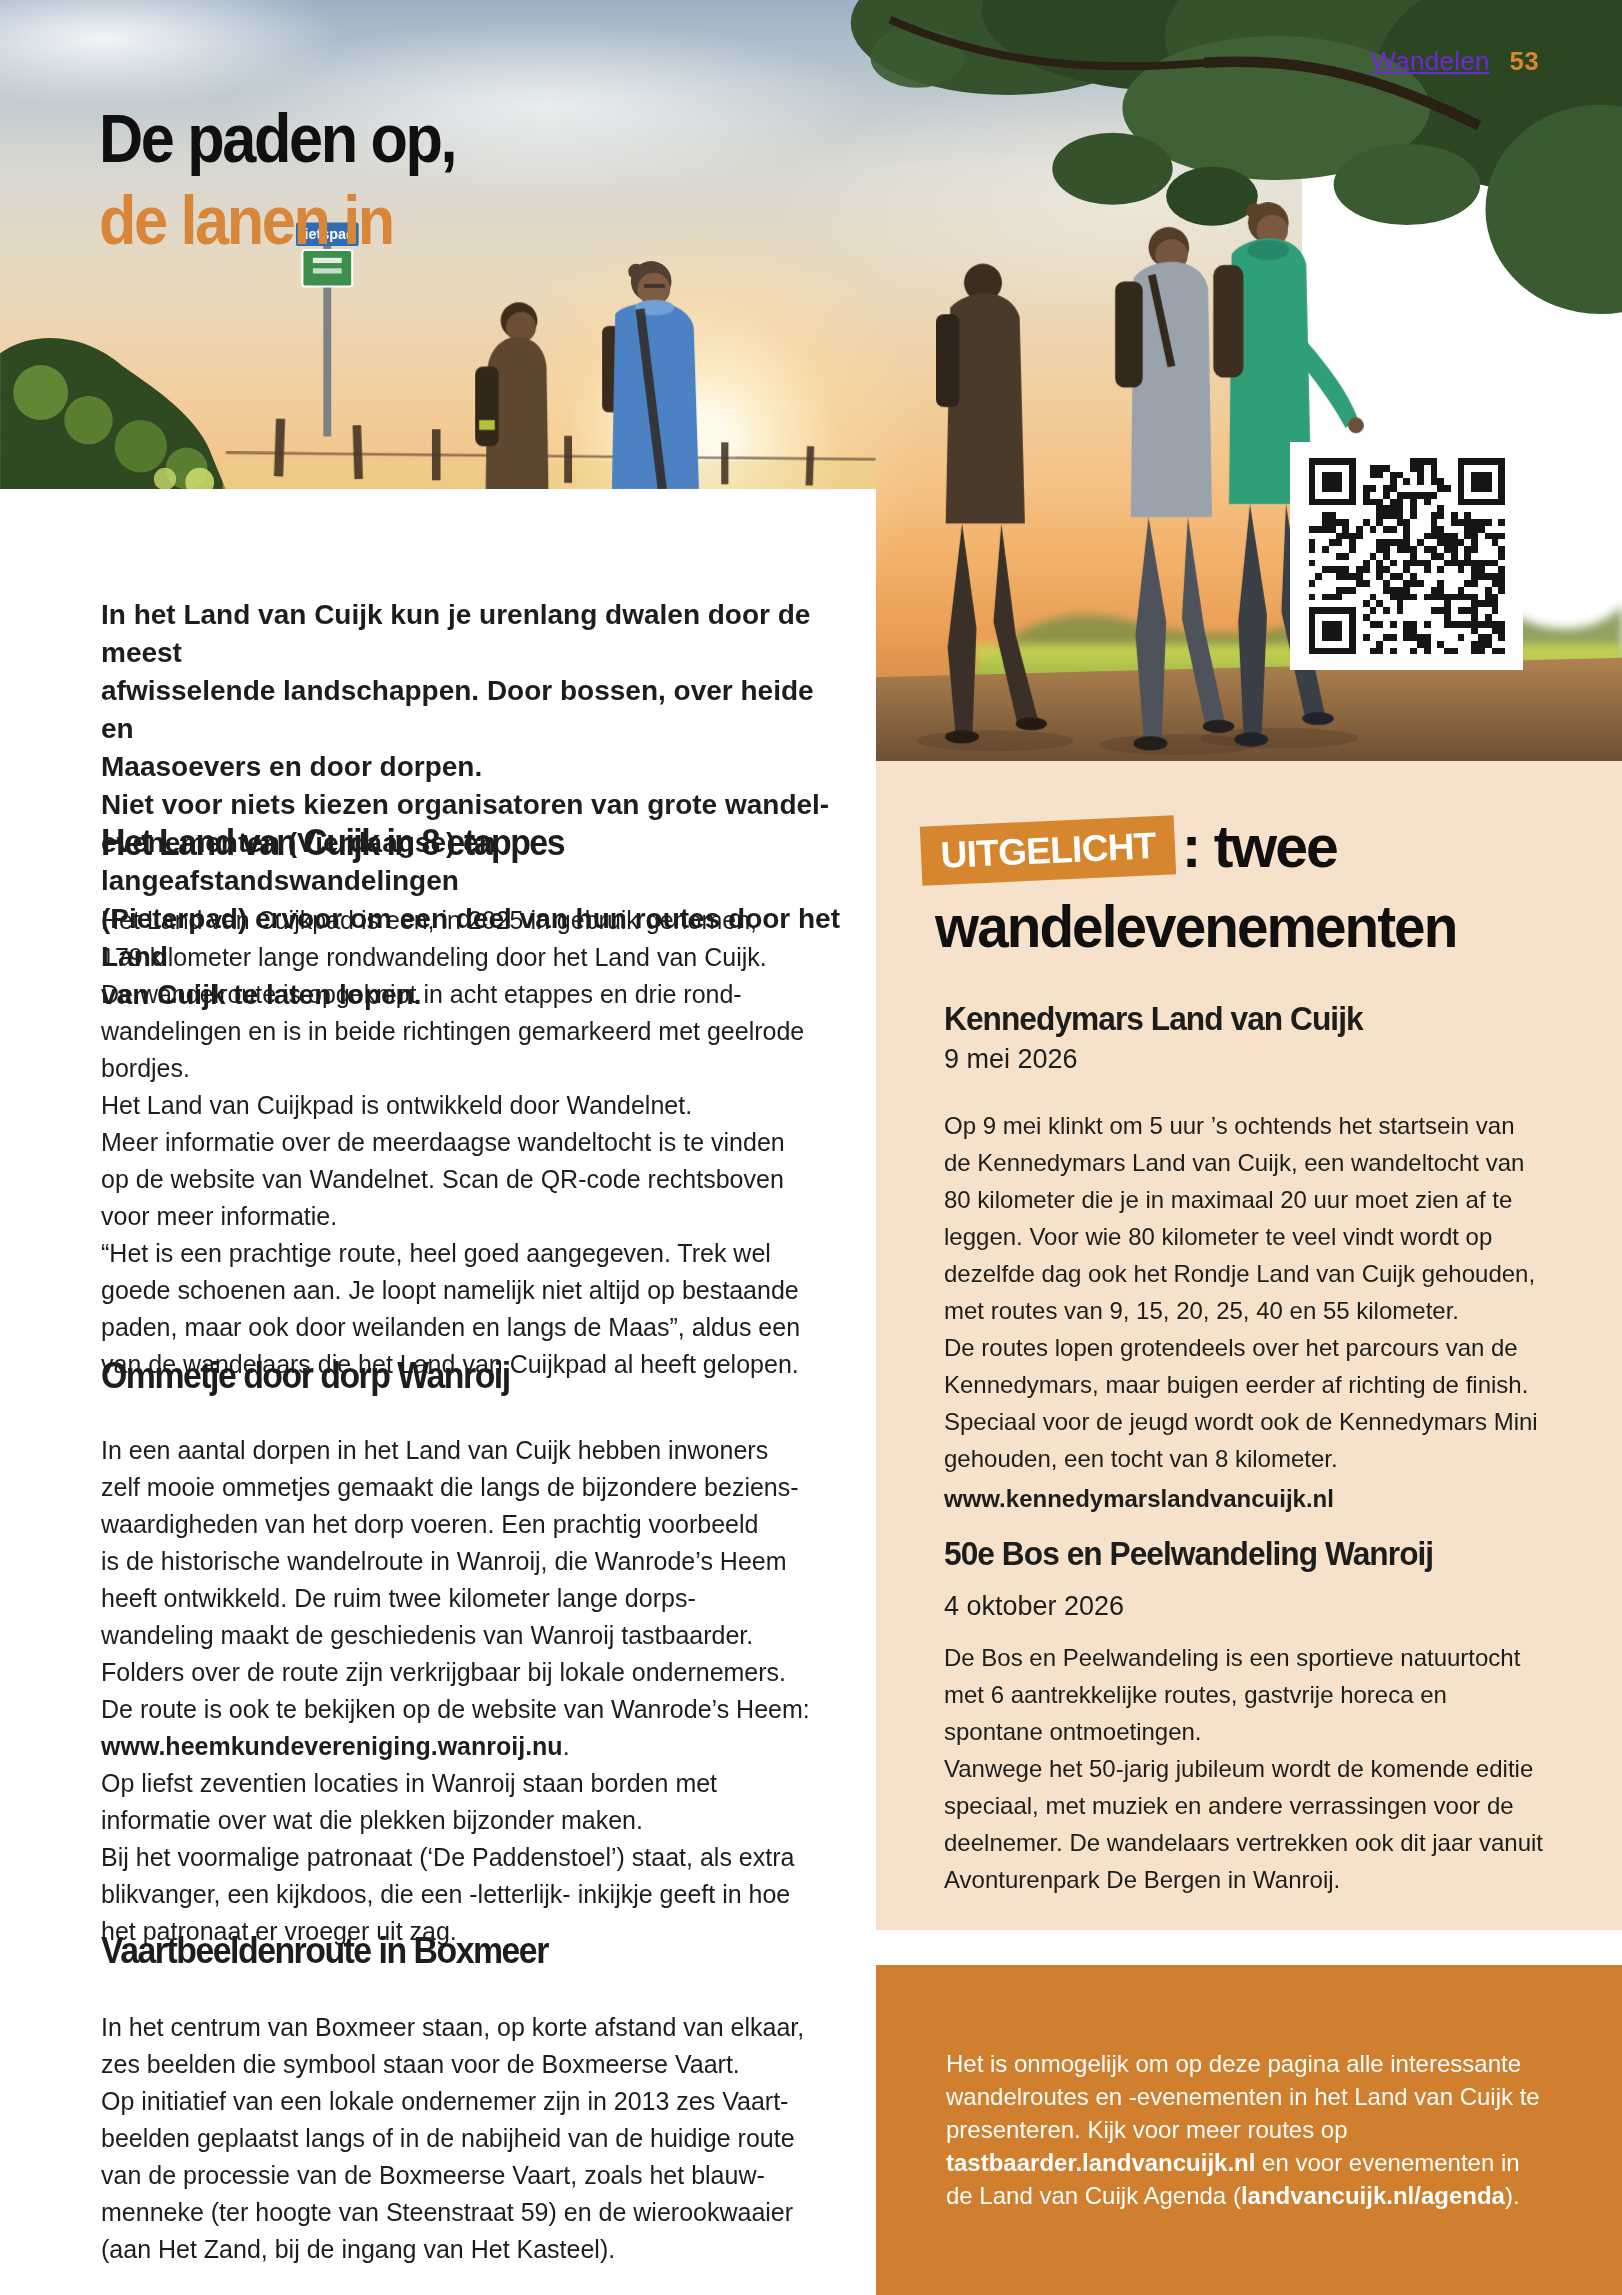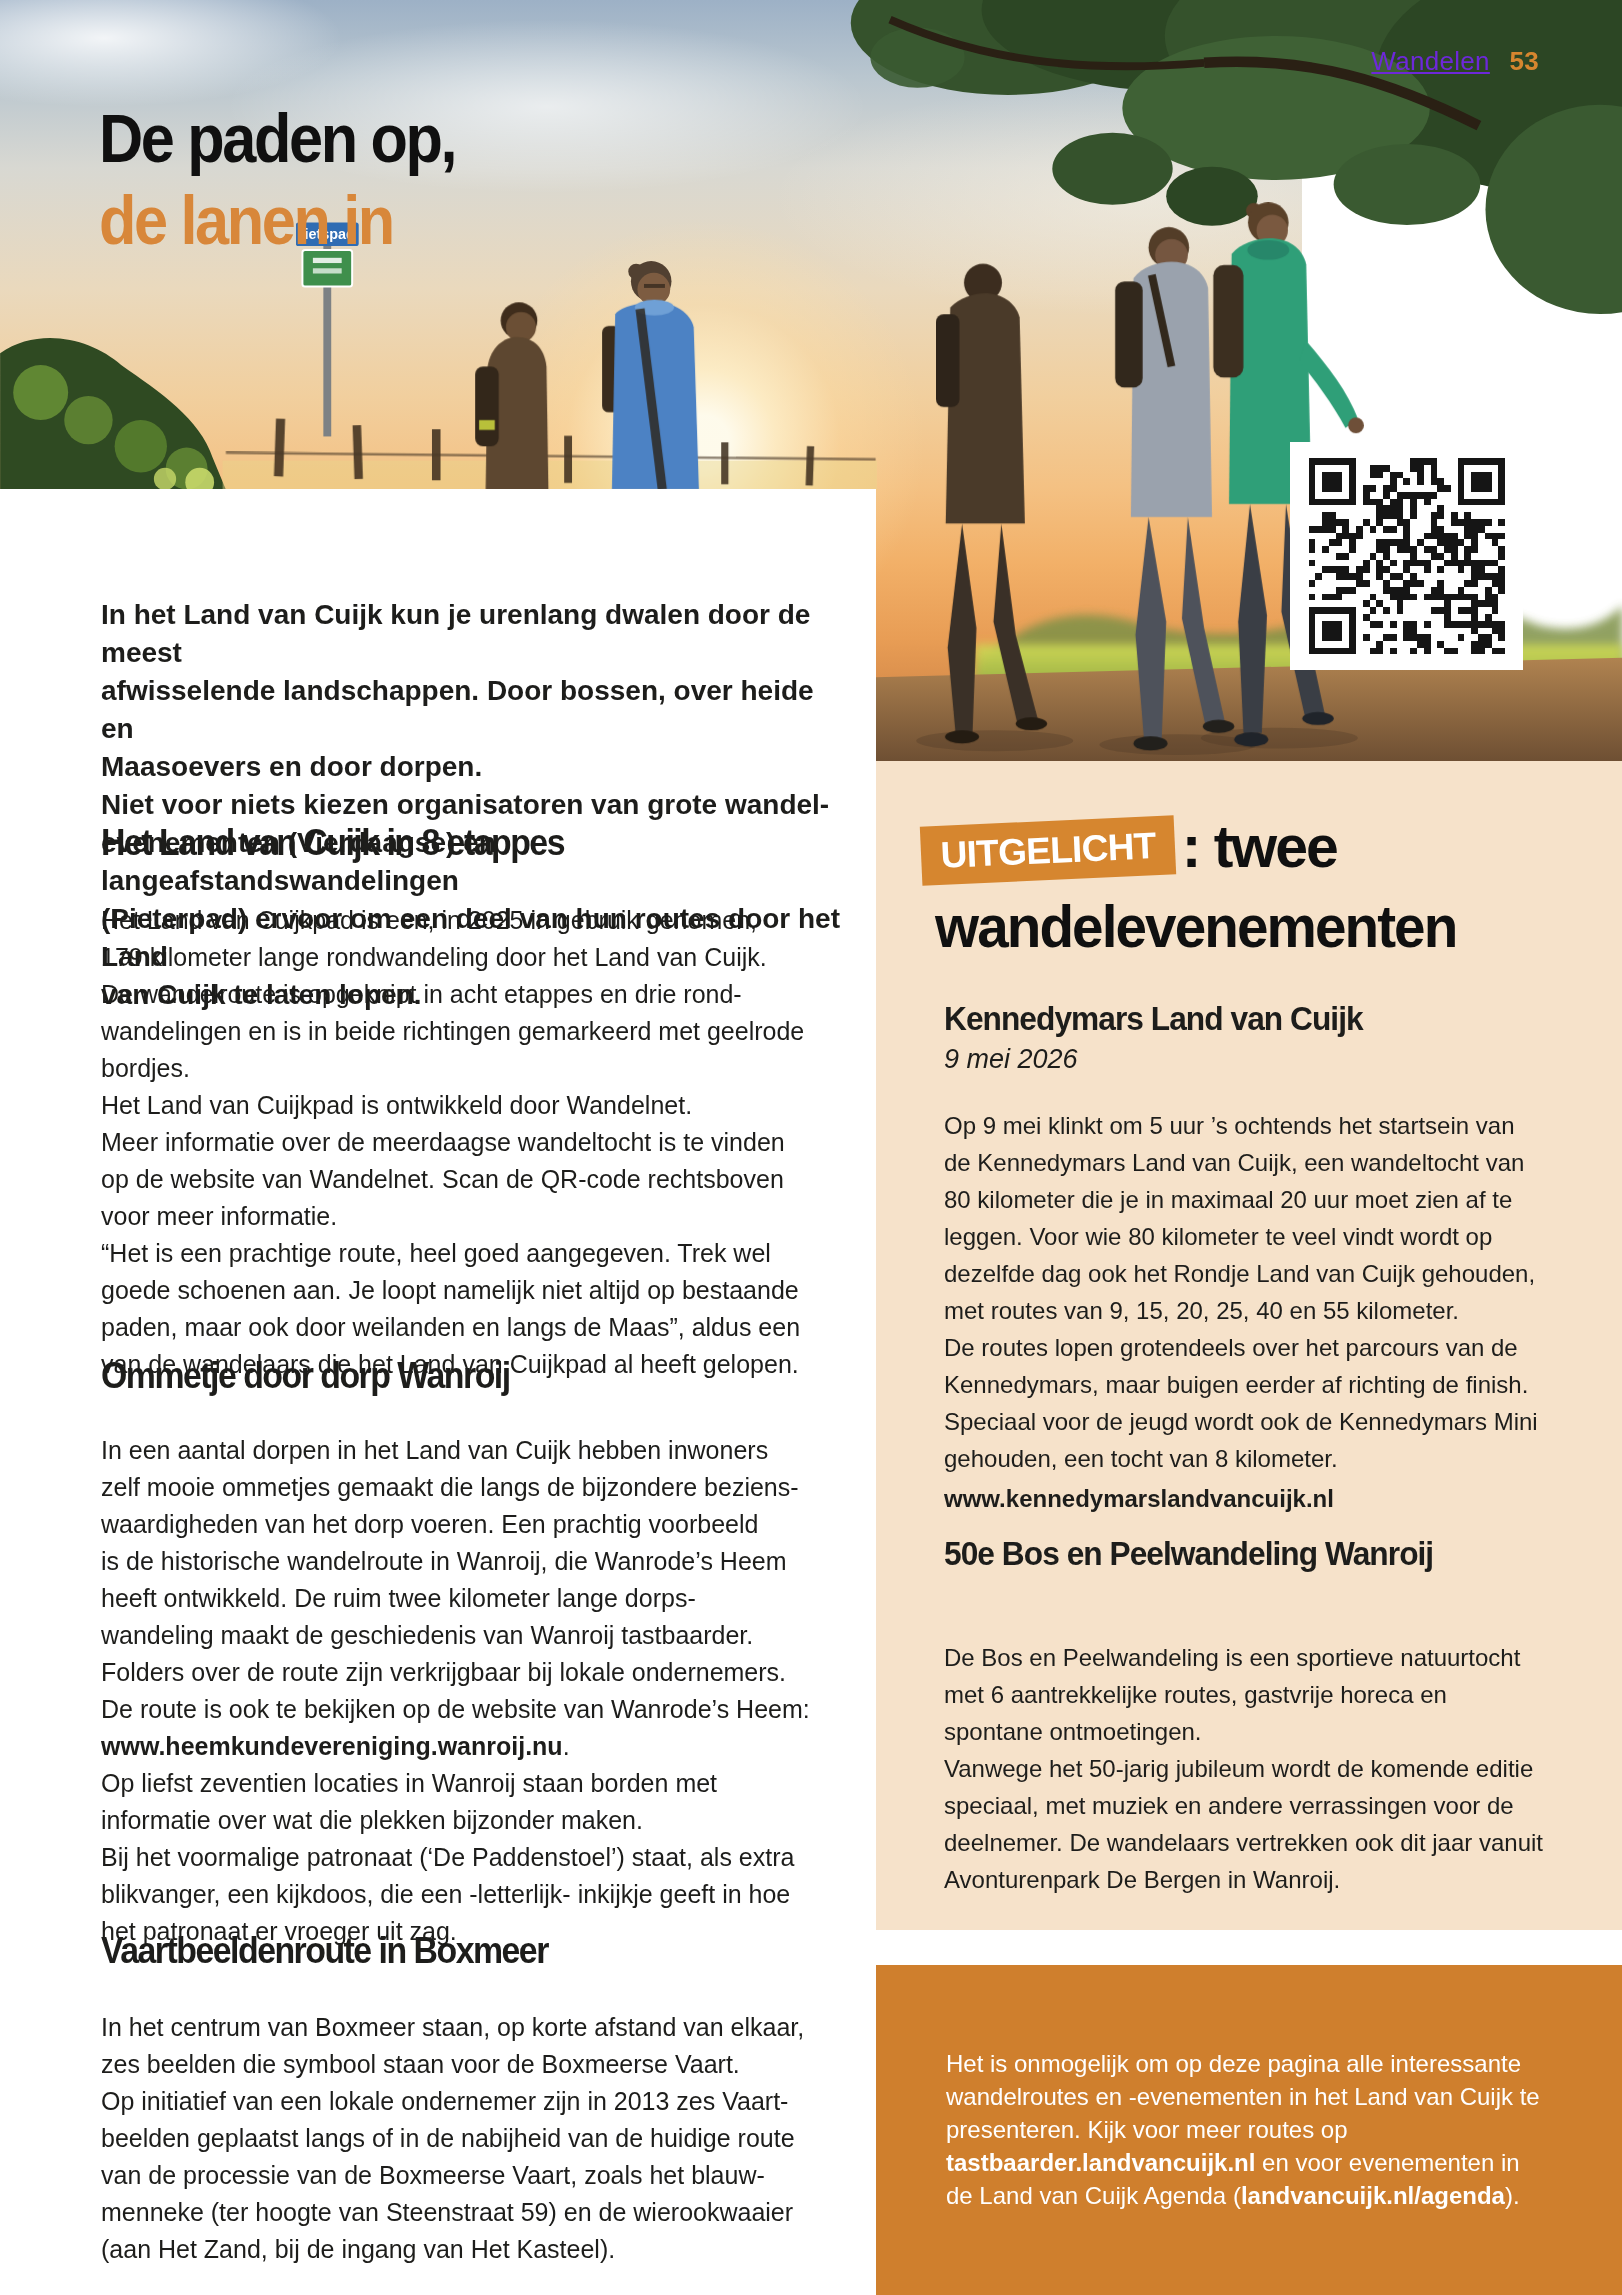--- a/index.html
+++ b/index.html
@@ -68,21 +68,21 @@
   .fh-rest{
     font-size:59px; font-weight:700; letter-spacing:-2px; color:#101010;
     margin-left:6.5px; vertical-align:-3.9px;
   }
   .fh-line2{
     font-size:59px; font-weight:700; letter-spacing:-2px; color:#101010;
     margin:11.8px 0 0 14.4px; transform:scaleX(.96); transform-origin:0 0; white-space:nowrap;
   }
   .colR{position:absolute; left:944px; width:622px; z-index:2; white-space:pre-line;}
   .ev-title{font-size:33px; font-weight:700; letter-spacing:-1px; transform:scaleX(.96); transform-origin:0 0; white-space:nowrap;}
-  .ev-date{font-size:27px; font-style:italic;}
+  .ev-date{font-size:27px; }
   .body-r{font-size:24px; line-height:37px;}
   
   .outro{
     position:absolute; left:946px; top:2047px; width:622px; z-index:2;
     color:#fff; font-size:24px; line-height:33px; white-space:pre-line;
   }
   .outro .link{color:#fff;}
 </style>
 </head>
 <body>
@@ -295,20 +295,21 @@
 leggen. Voor wie 80 kilometer te veel vindt wordt op
 dezelfde dag ook het Rondje Land van Cuijk gehouden,
 met routes van 9, 15, 20, 25, 40 en 55 kilometer.
 De routes lopen grotendeels over het parcours van de
 Kennedymars, maar buigen eerder af richting de finish.
 Speciaal voor de jeugd wordt ook de Kennedymars Mini
 gehouden, een tocht van 8 kilometer.</p>
   <div class="colR body-r link" style="top:1480px">www.kennedymarslandvancuijk.nl</div>
 
   <div class="colR ev-title" style="top:1535px">50e Bos en Peelwandeling Wanroij</div>
+  <div class="colR ev-date" style="top:1591px">4 oktober 2026</div>
   <p class="colR body-r" style="top:1639px;margin:0">De Bos en Peelwandeling is een sportieve natuurtocht
 met 6 aantrekkelijke routes, gastvrije horeca en
 spontane ontmoetingen.
 Vanwege het 50-jarig jubileum wordt de komende editie
 speciaal, met muziek en andere verrassingen voor de
 deelnemer. De wandelaars vertrekken ook dit jaar vanuit
 Avonturenpark De Bergen in Wanroij.</p>
 
   <div class="outro"><span>Het is onmogelijk om op deze pagina alle interessante
 wandelroutes en -evenementen in het Land van Cuijk te

